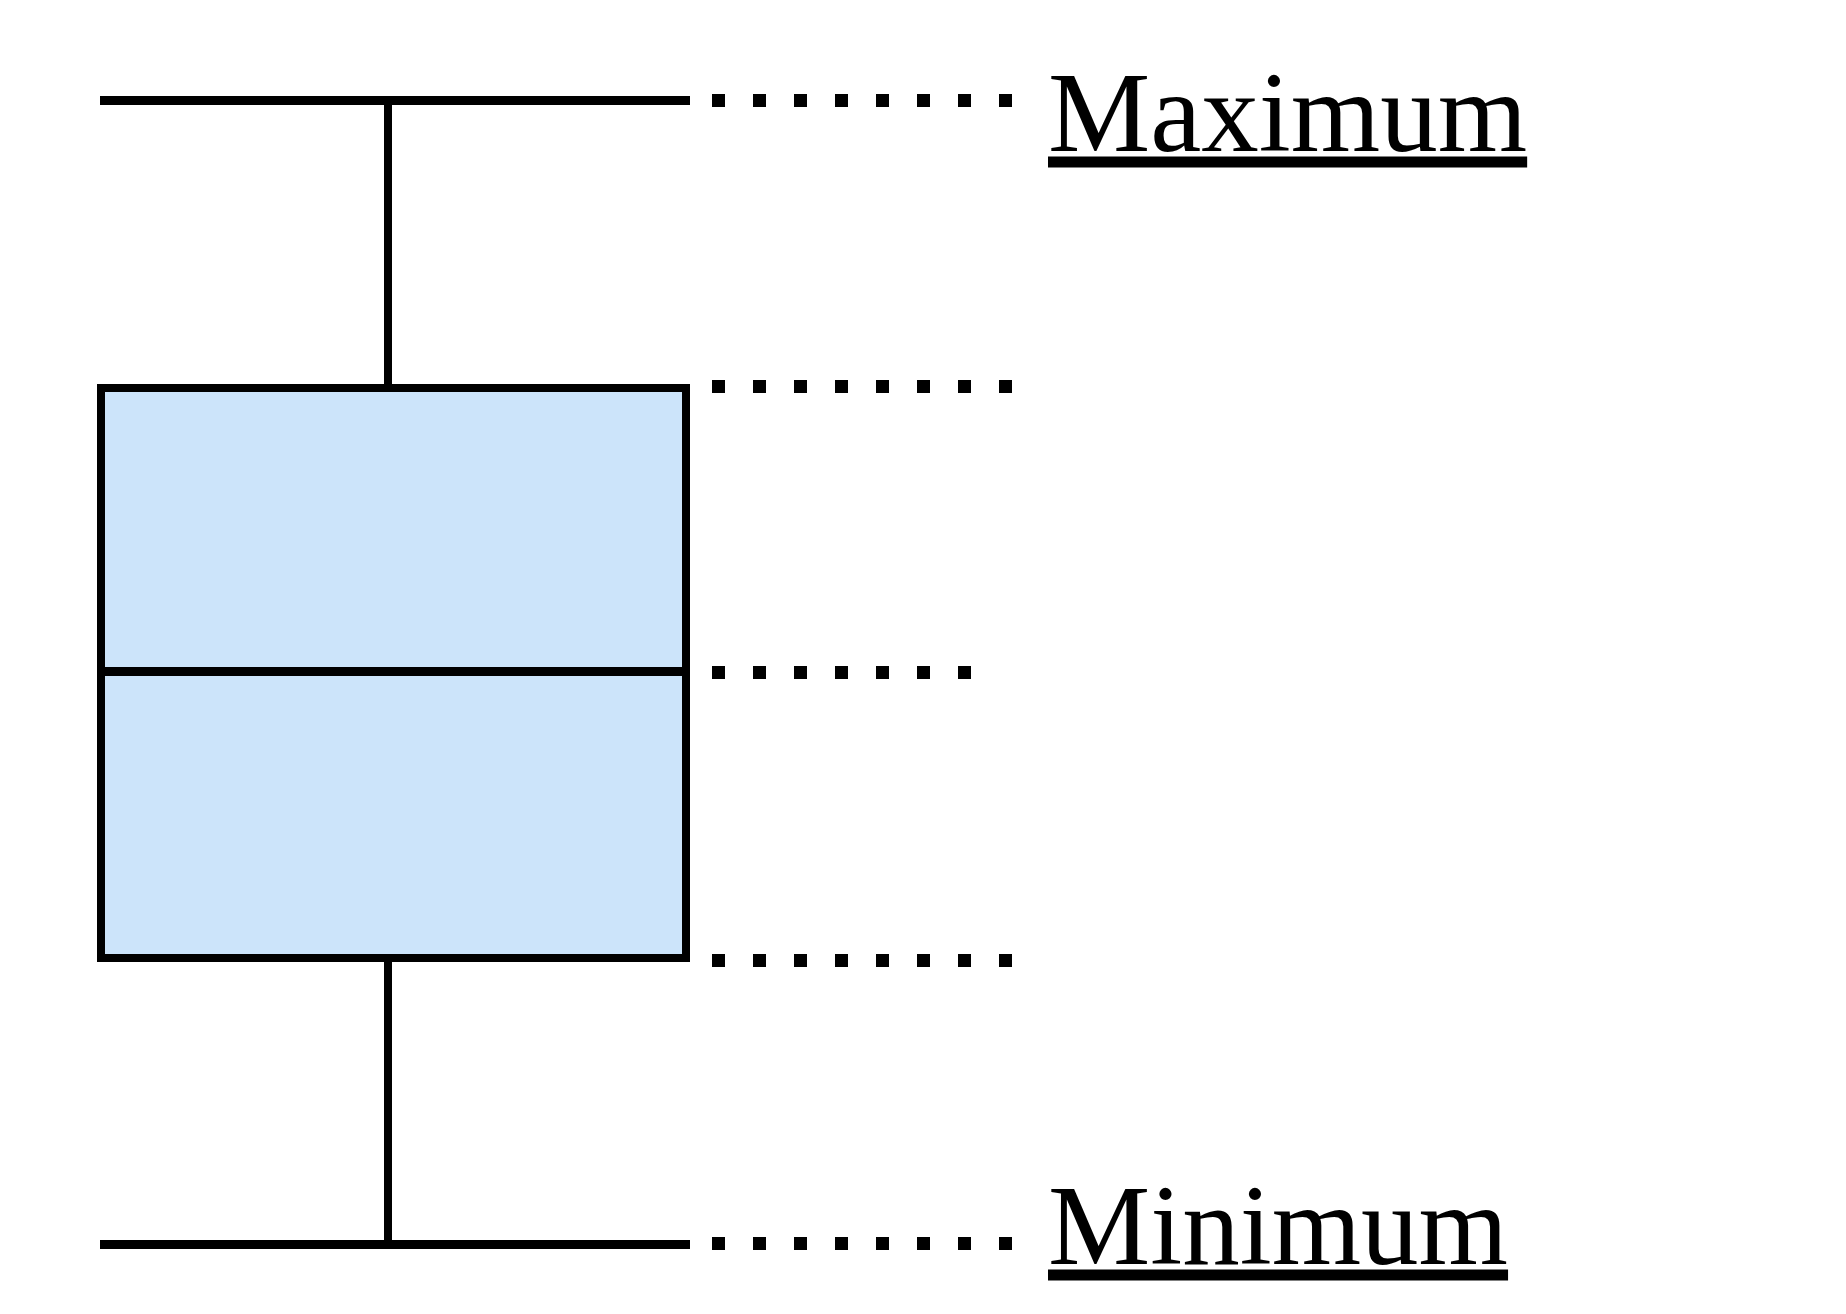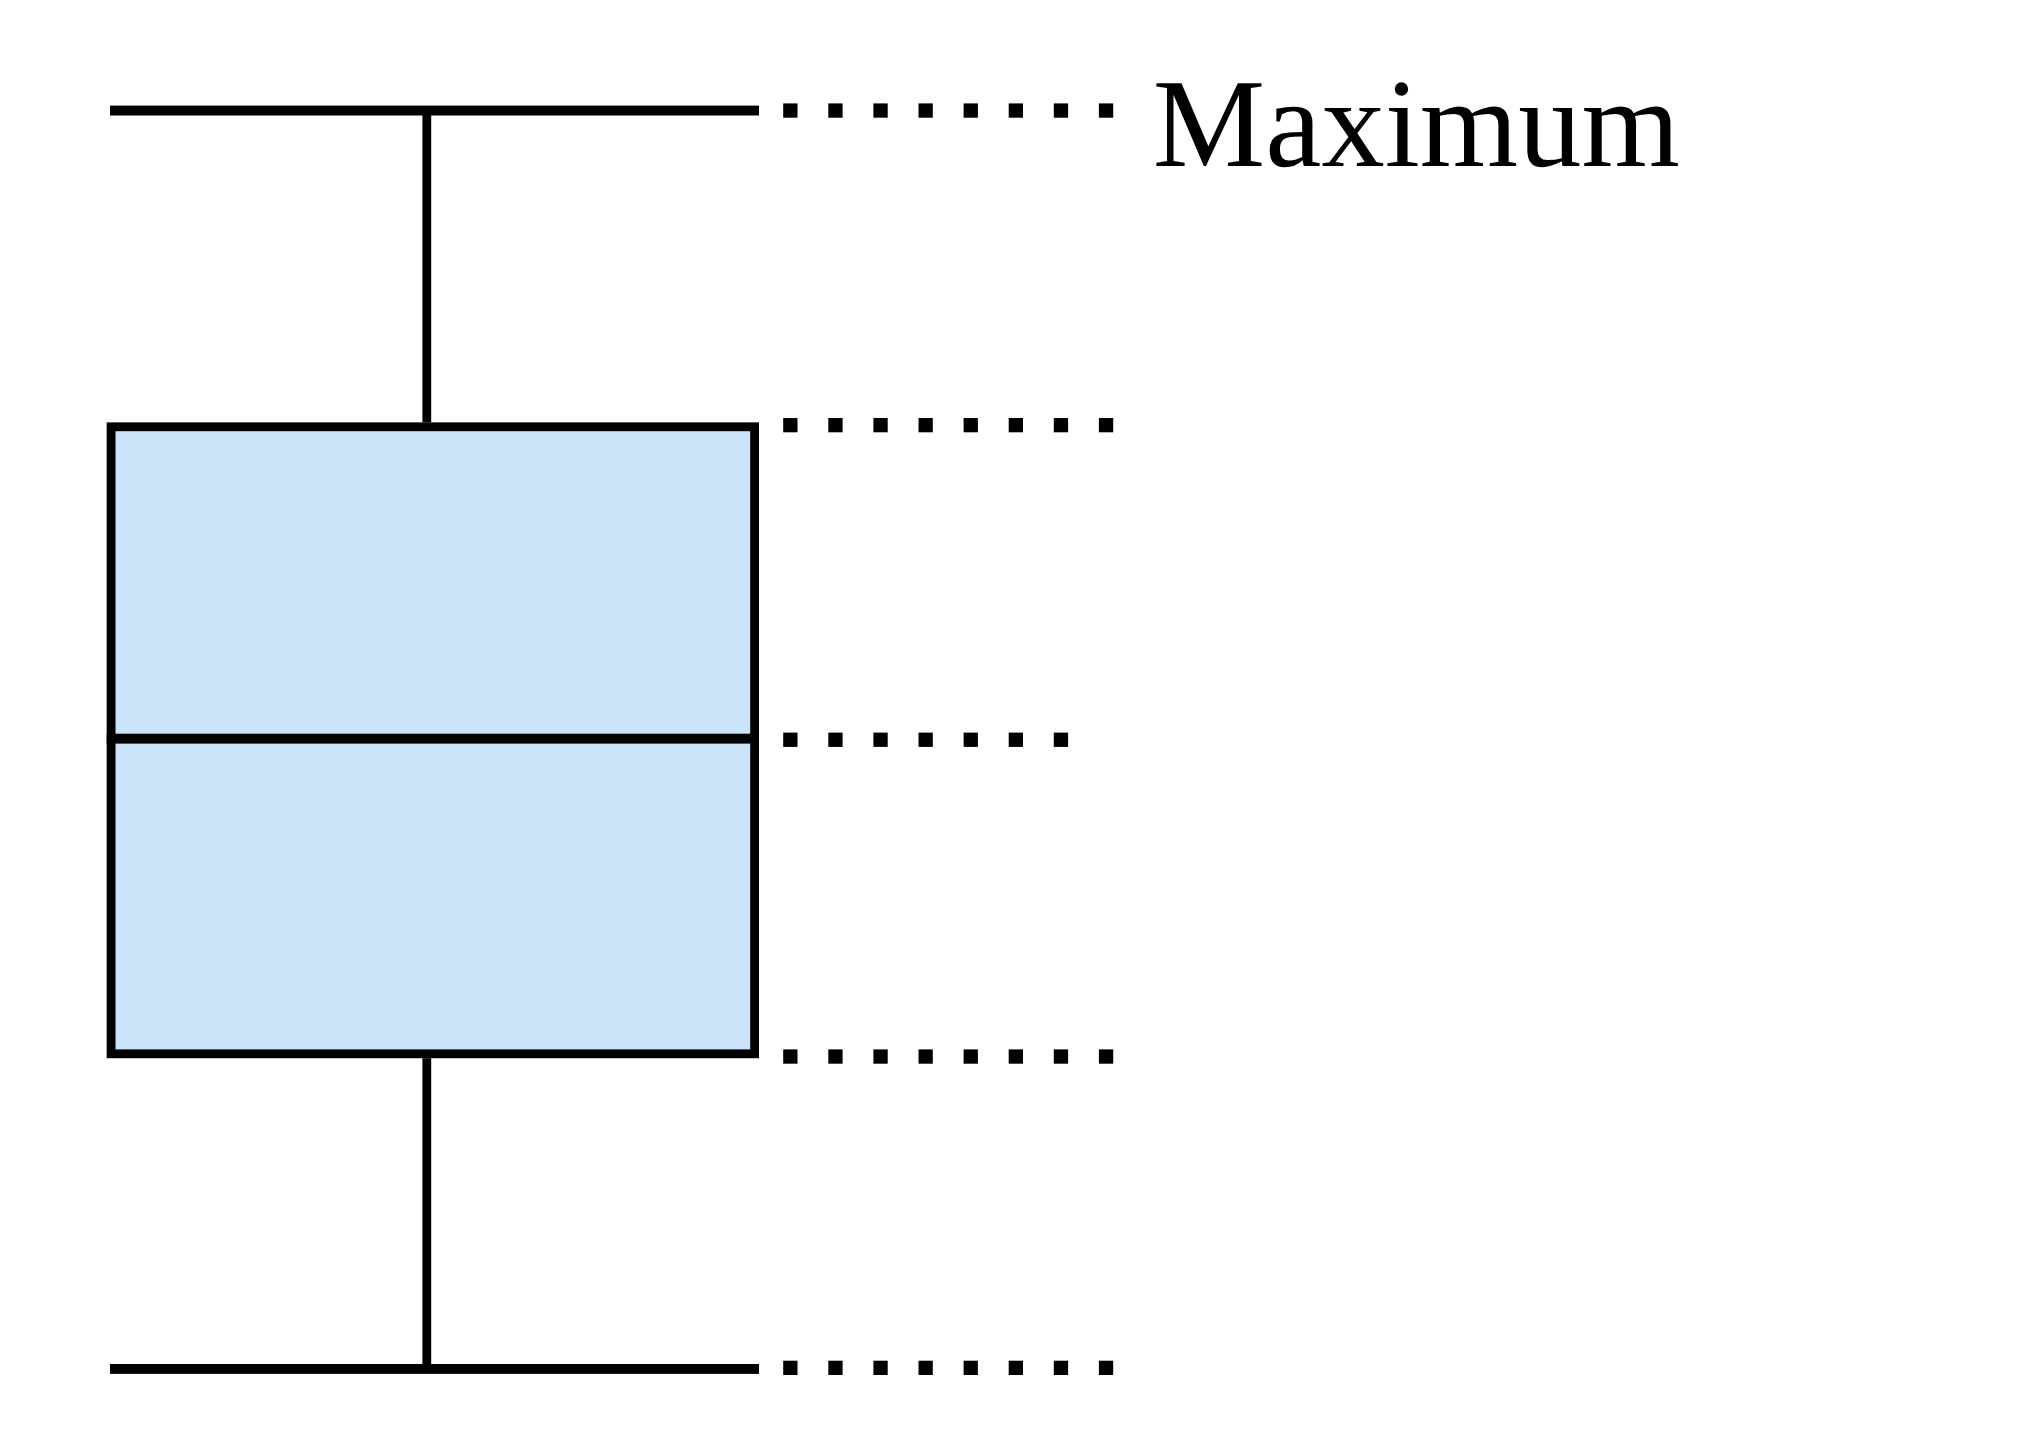--- a/index.html
+++ b/index.html
@@ -56,20 +56,21 @@
 
   
   .part-label {
     position: absolute;
     left: 1048px;
     transform: translateY(-50%);
     font-size: 115px;
     line-height: 1;
     color: var(--text, #000000);
     white-space: nowrap;
+    text-decoration: underline;
   }
   .lbl-maximum        { top: 112px; }
   .lbl-upper-quartile { top: 390px; }
   .lbl-median         { top: 677px; }
   .lbl-lower-quartile { top: 962px; }
   .lbl-minimum        { top: 1225px; }
 
   .ld-maximum        { top: 94px; }
   .ld-upper-quartile { top: 380px; }
   .ld-median         { top: 666px; }
@@ -135,14 +136,15 @@
       <span class="dot"></span>
       <span class="dot"></span>
       <span class="dot"></span>
       <span class="dot"></span>
       <span class="dot"></span>
       <span class="dot"></span>
       <span class="dot"></span>
     </div>
 
   <div class="part-label lbl-maximum">Maximum</div>
+  <div class="part-label lbl-minimum">Minimum</div>
 
 </div>
 
 </body></html>

